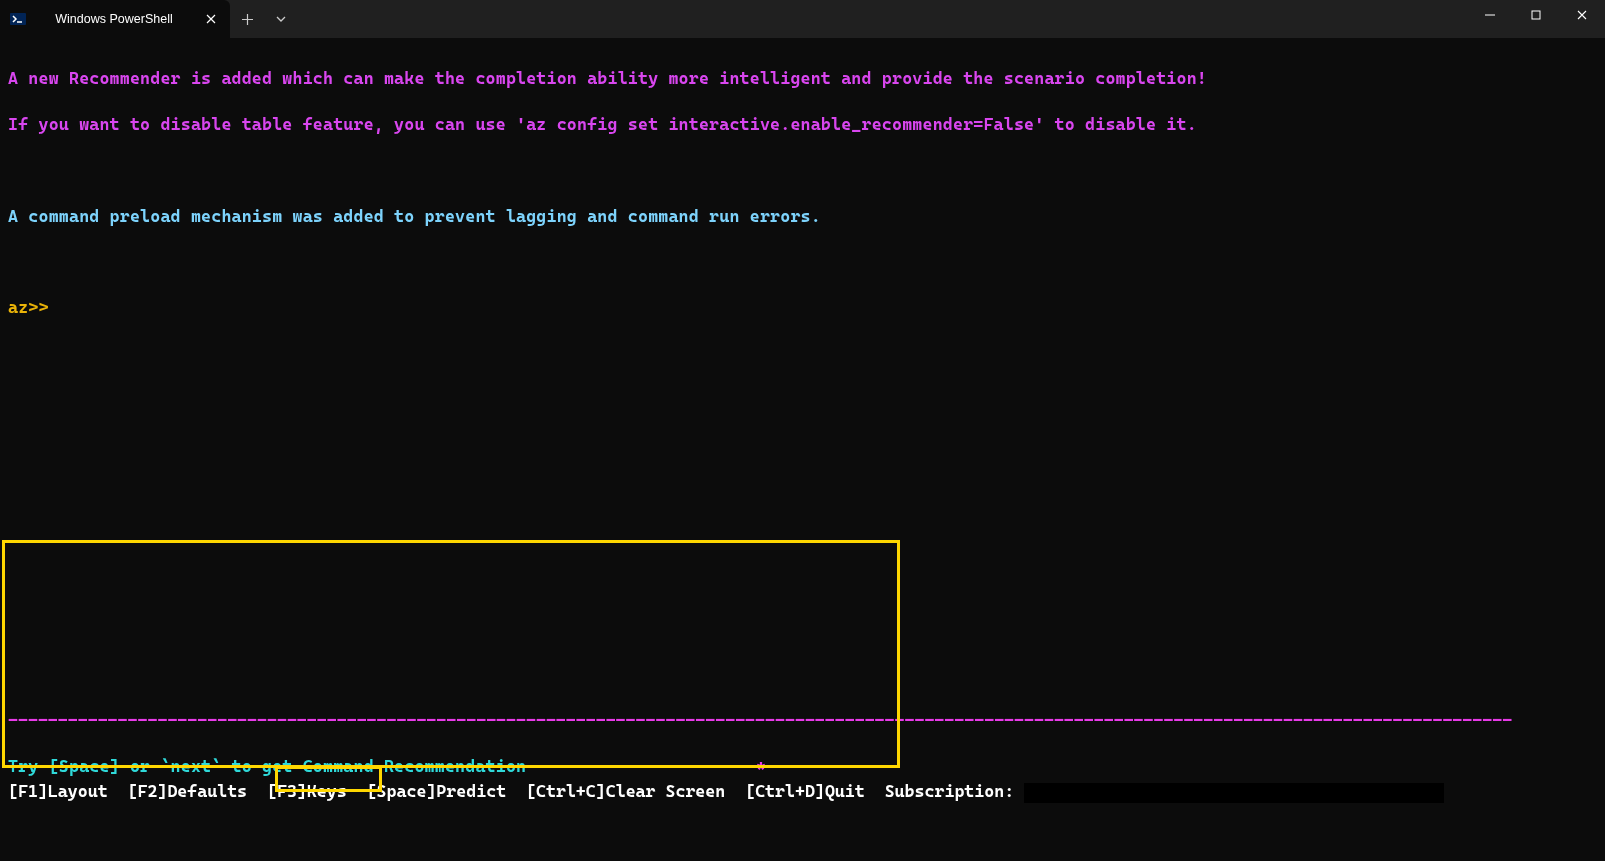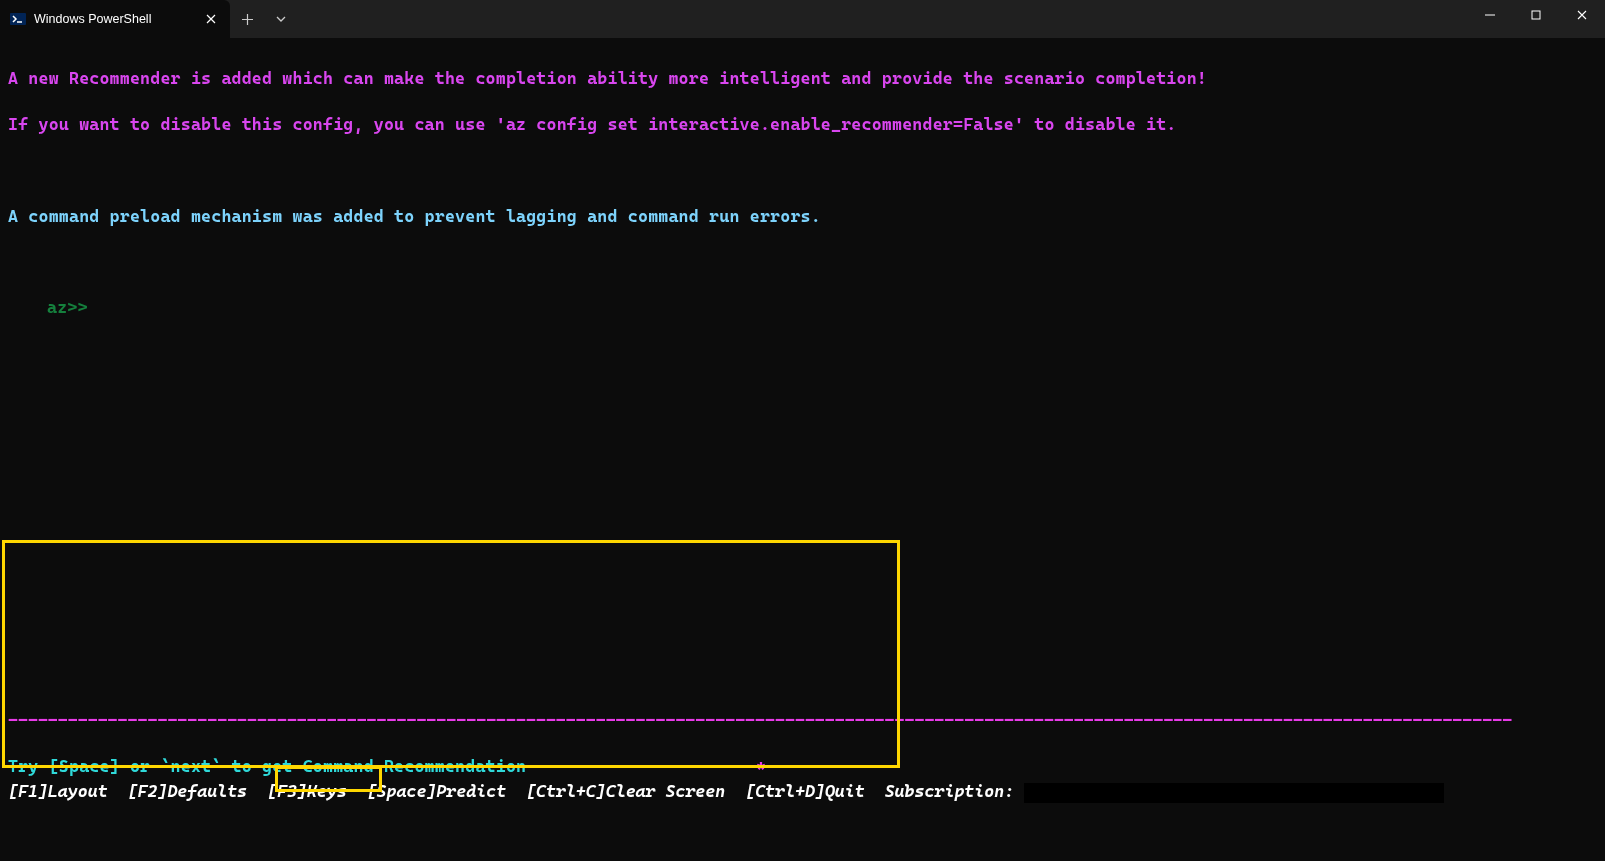--- a/index.html
+++ b/index.html
@@ -23,20 +23,21 @@
   }
   .tab {
     background: #0c0c0c;
     display: flex;
     align-items: center;
     padding: 0 10px 0 10px;
     gap: 8px;
     min-width: 230px;
     border-top-right-radius: 6px;
     position: relative;
+    text-align: center;
   }
   .tab-icon {
     width: 16px; height: 16px;
     display: inline-flex;
     align-items: center;
     justify-content: center;
   }
   .tab-title {
     color: #ffffff;
     font-family: 'Segoe UI', sans-serif;
@@ -72,21 +73,21 @@
     color: #ffffff;
   }
   .terminal {
     padding: 6px 8px 0 8px;
     white-space: pre;
     font-weight: bold;
     letter-spacing: 0.2px;
   }
   .white { color: #d946ef; }
   .blue  { color: #7dd3fc; }
-  .magenta { color: #15803d; margin-left: 39px; }
+  .magenta { color: #eab308; }
   .cyan { color: #2fd9d9; }
   .magenta-dash {
     color: #e83ae8;
     letter-spacing: 0;
     overflow: hidden;
     text-overflow: clip;
     white-space: nowrap;
   }
   .highlight-box {
     border: 3px solid #ffd700;
@@ -105,21 +106,20 @@
     width: 107px;
     height: 26px;
   }
   .bottom-bar {
     position: absolute;
     left: 8px;
     bottom: 58px;
     right: 8px;
     color: #ffffff;
     font-weight: bold;
-    font-style: italic;
   }
   .bottom-bar span { white-space: pre; }
   .subscription-blank {
     background: #000;
     display: inline-block;
     width: 420px;
     height: 20px;
     vertical-align: middle;
   }
   .star { color: #e83ae8; position:absolute; left: 748px; }
@@ -168,21 +168,21 @@
     <div class="win-btn close-btn">
       <svg width="10" height="10" viewBox="0 0 10 10">
           <path d="M1 1 L9 9 M9 1 L1 9" stroke="#fff" stroke-width="1.1"></path>
         </svg>
     </div>
   </div>
 </div>
 
 <div class="terminal">
 <div class="white">A new Recommender is added which can make the completion ability more intelligent and provide the scenario completion!</div>
-<div class="white">If you want to disable this config, you can use 'az config set interactive.enable_recommender=False' to disable it.</div>
+<div class="white">If you want to disable table feature, you can use 'az config set interactive.enable_recommender=False' to disable it.</div>
 <div>&nbsp;</div>
 <div class="blue">A command preload mechanism was added to prevent lagging and command run errors.</div>
 <div>&nbsp;</div>
 <div class="magenta">az&gt;&gt;</div>
 <div>&nbsp;</div>
 <div>&nbsp;</div>
 <div>&nbsp;</div>
 <div>&nbsp;</div>
 <div>&nbsp;</div>
 <div>&nbsp;</div>

